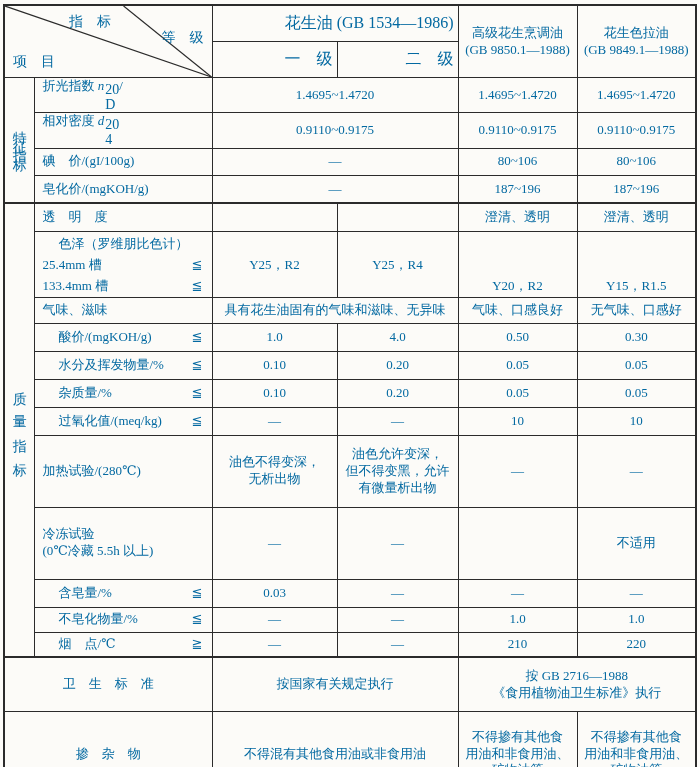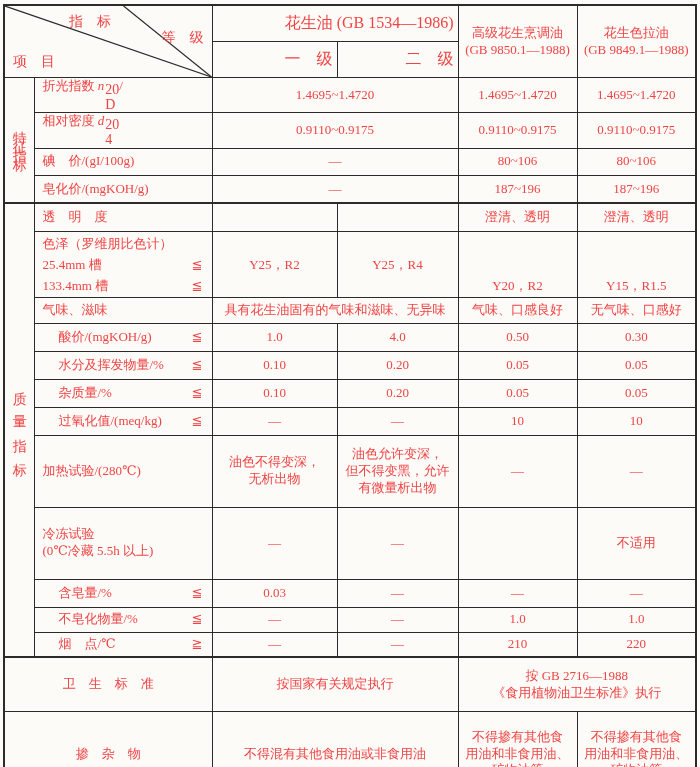--- a/index.html
+++ b/index.html
@@ -1,20 +1,20 @@
 <!DOCTYPE html>
 <html><head>
 <meta charset="utf-8">
 <style>
   html,body{margin:0;padding:0;background:#e8e6e1;}
   .page{
     width:700px;height:767px;position:relative;overflow:hidden;
     background:#fcfbf8;
     font-family:"Liberation Serif","DejaVu Serif",serif;
-    color:#ef4444;
+    color:#0369a1;
   }
   table.std{
     position:absolute;left:3px;top:4px;width:693px;
     border-collapse:collapse;table-layout:fixed;
     border:2px solid #2b2b2b;
   }
   td{
     border:1px solid #2b2b2b;
     font-size:13px;line-height:1.3;
     text-align:center;vertical-align:middle;
@@ -134,21 +134,21 @@
       </td>
       <td class="lbl">透　明　度</td>
       <td></td>
       <td></td>
       <td>澄清、透明</td>
       <td>澄清、透明</td>
     </tr>
     <tr style="height:64px">
       <td class="lbl nopad">
         <div class="cz">
-          <div class="l" style="padding-left:8px">色泽（罗维朋比色计）</div>
+          <div class="l" style="padding-left:24px">色泽（罗维朋比色计）</div>
           <div class="l czflex">
             <span>25.4mm 槽</span>
             <span class="cmp">≦</span>
           </div>
           <div class="l czflex">
             <span>133.4mm 槽</span>
             <span class="cmp">≦</span>
           </div>
         </div>
       </td>

